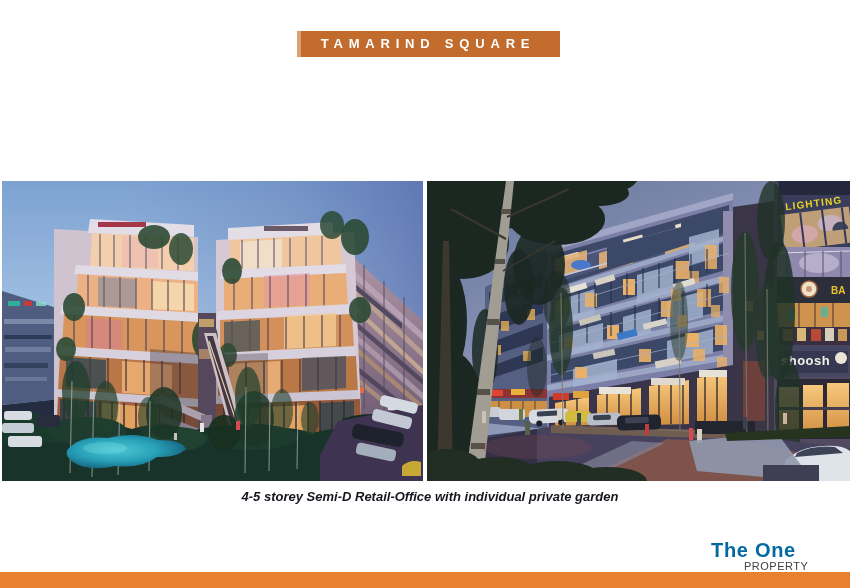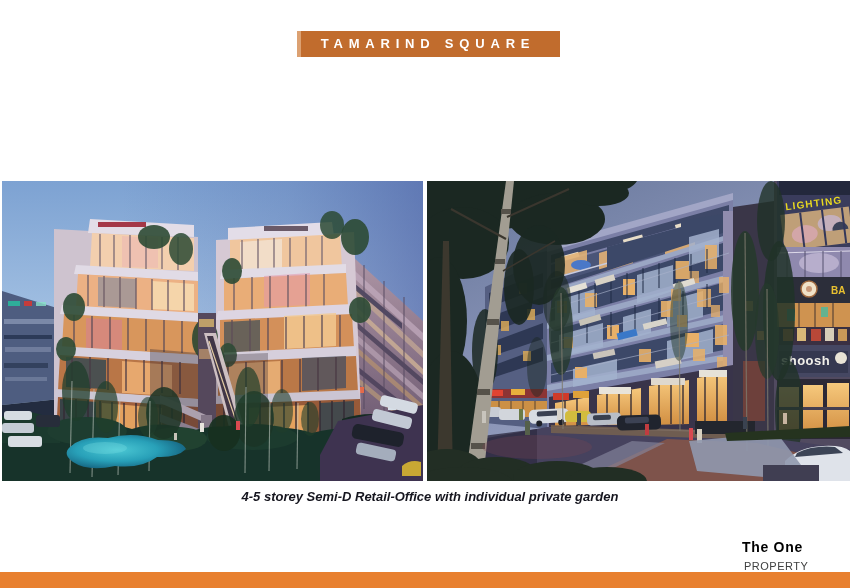--- a/index.html
+++ b/index.html
@@ -722,17 +722,17 @@
     <ellipse cx="180" cy="300" rx="40" ry="14"></ellipse>
     <ellipse cx="36" cy="302" rx="50" ry="16"></ellipse>
   </g>
 
   <ellipse cx="110" cy="266" rx="55" ry="12" fill="#7a4452" opacity="0.3"></ellipse>
 </svg>
 </div>
 
 <div class="abs" style="left:5px;top:489px;width:850px;text-align:center;font-size:13px;font-weight:bold;font-style:italic;color:#16161f;">4-5 storey Semi-D Retail-Office with individual private garden</div>
 
-<div class="abs" style="left:742px;top:539px;width:98px;height:22px;font-size:14px;font-weight:bold;color:#000000;letter-spacing:0.7px;">The One</div>
+<div class="abs" style="left:711px;top:539px;width:98px;height:22px;font-size:20px;font-weight:bold;color:#0369a1;letter-spacing:0.7px;">The One</div>
 
 <div class="abs" style="left:744px;top:560px;width:110px;height:14px;font-size:11px;color:#3f4040;letter-spacing:0.5px;">PROPERTY <span style="font-family:'Liberation Serif',serif;font-style:italic;font-weight:bold;font-size:15px;margin-left:20px;">intl</span></div>
 
 <div class="abs" style="left:0;top:572px;width:850px;height:16px;background:#e8802f;"></div>
 
 </body></html>

